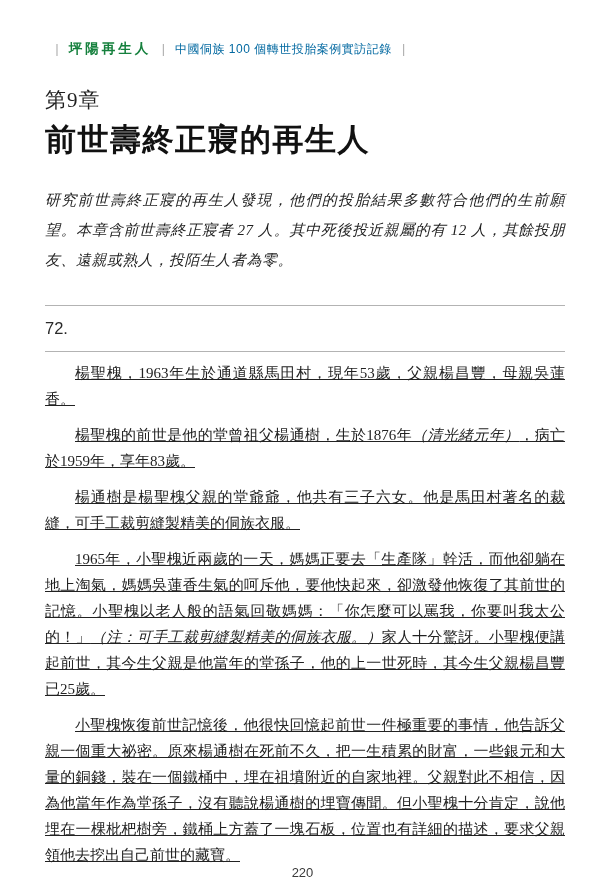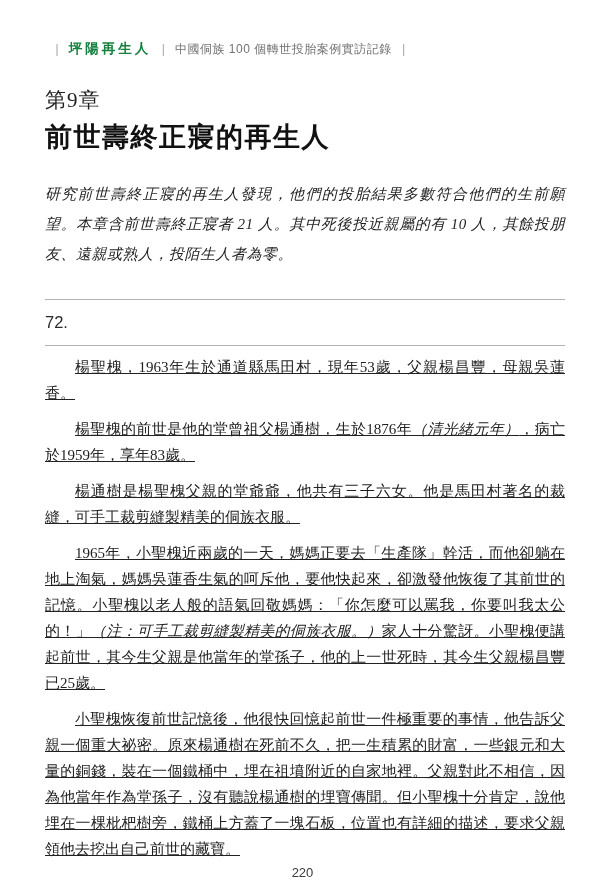--- a/index.html
+++ b/index.html
@@ -32,33 +32,33 @@
   .running-header .book-title {
     font-family: "Liberation Serif", "DejaVu Serif", serif;
     font-weight: bold;
     font-size: 13.5px;
     letter-spacing: 3px;
     color: #15803d;
   }
   .running-header .book-subtitle {
     font-family: "Liberation Sans", "DejaVu Sans", sans-serif;
     font-size: 12px;
-    color: #737373;
+    color: #0369a1;
     letter-spacing: 0.5px;
   }
   
   .chapter-number {
     margin-top: 28px;
     font-size: 21px;
     color: #1f1f1f;
     letter-spacing: 1px;
   }
   .chapter-title {
     margin-top: 5px;
-    font-size: 27px;
+    font-size: 31px;
     font-weight: bold;
     color: #111;
     letter-spacing: 1.5px;
   }
   .chapter-intro {
     margin-top: 24px;
     font-style: italic;
     font-size: 15px;
     line-height: 30px;
     text-align: justify;
@@ -126,21 +126,21 @@
     <span class="bar">｜</span>
     <span class="book-title">坪陽再生人</span>
     <span class="bar">｜</span>
     <span class="book-subtitle">中國侗族 100 個轉世投胎案例實訪記錄</span>
     <span class="bar">｜</span>
   </div>
 
   <div class="chapter-number">第9章</div>
   <h1 class="chapter-title">前世壽終正寢的再生人</h1>
 
-  <div class="chapter-intro">研究前世壽終正寢的再生人發現，他們的投胎結果多數符合他們的生前願望。本章含前世壽終正寢者 21 人。其中死後投近親屬的有 10 人，其餘投朋友、遠親或熟人，投陌生人者為零。</div>
+  <div class="chapter-intro">研究前世壽終正寢的再生人發現，他們的投胎結果多數符合他們的生前願望。本章含前世壽終正寢者 27 人。其中死後投近親屬的有 12 人，其餘投朋友、遠親或熟人，投陌生人者為零。</div>
 
   <hr class="rule">
 
   <div class="section-heading">
     <span class="sec-num">72.</span>
   </div>
 
   <hr class="rule rule2">
 
   <div class="body-text">

